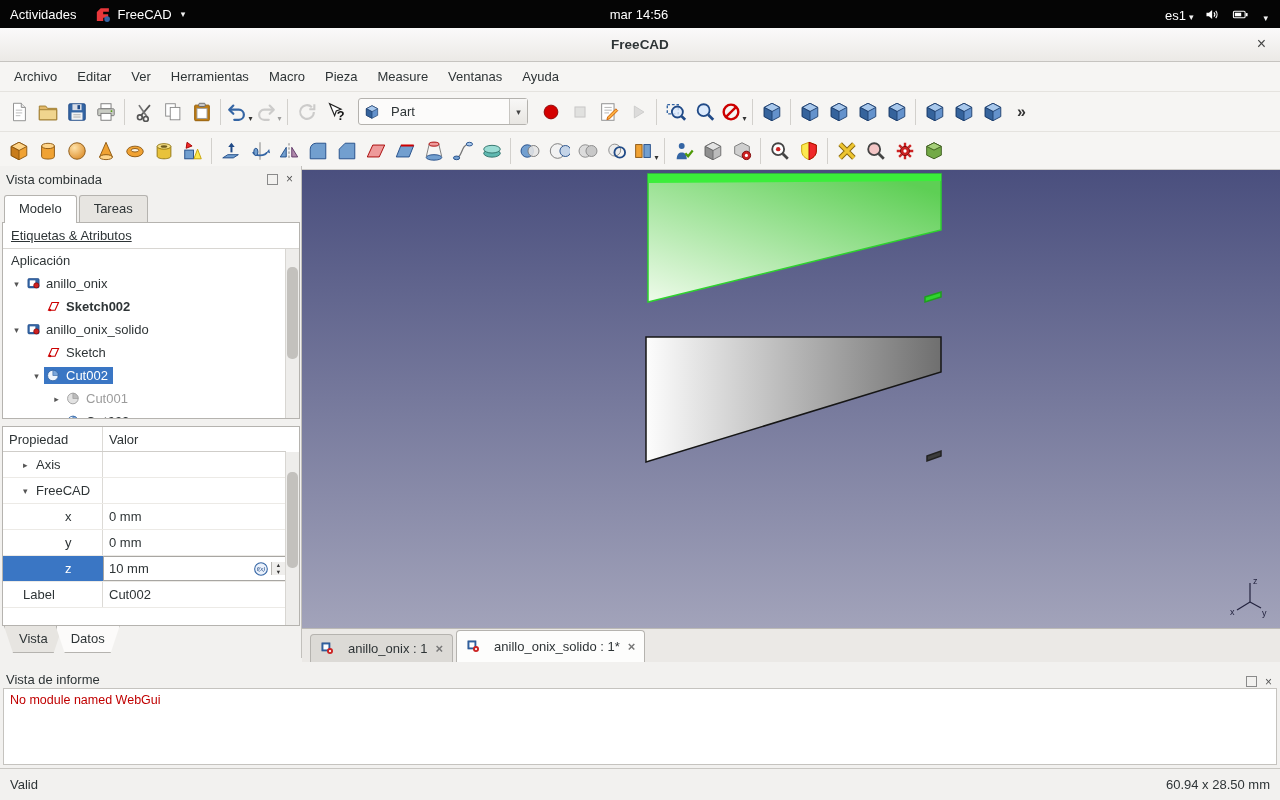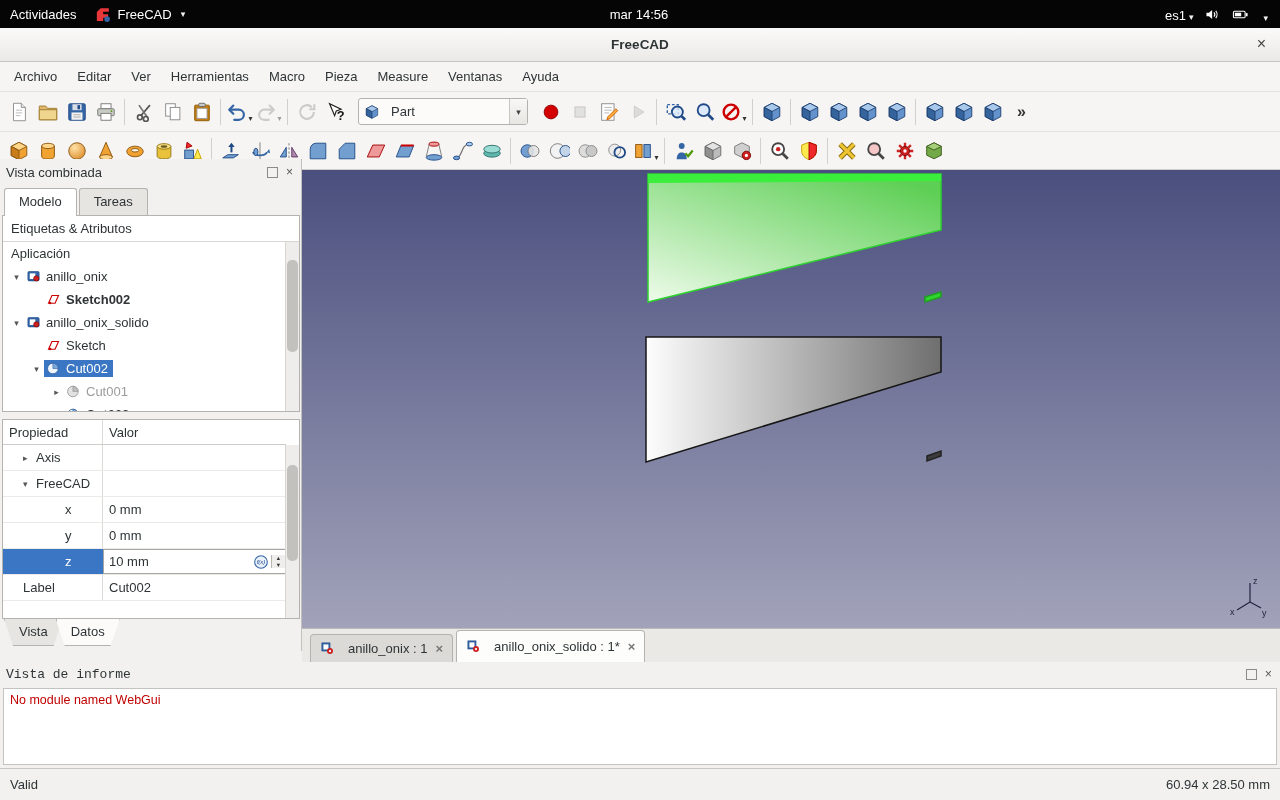--- a/index.html
+++ b/index.html
@@ -37,32 +37,32 @@
   .tbtn.text .ticon{font-size:16px;font-weight:bold;color:#333;}
   .dd{font-size:8px;color:#333;align-self:flex-end;padding-bottom:4px;}
   .tsep{width:1px;height:26px;background:#d2d0cc;margin:0 4px;flex:none;}
   .combo{display:flex;align-items:center;height:27px;border:1px solid #b4b2ae;border-radius:3px;
          background:#fcfbfa;margin:0 8px;width:170px;box-sizing:border-box;padding-left:5px;flex:none;}
   .combo .nicon svg{width:16px;height:16px;display:block;}
   .combo .lbl{flex:1;padding-left:6px;}
   .combo .cbtn{width:17px;height:25px;border-left:1px solid #c8c6c2;display:flex;align-items:center;
                justify-content:center;font-size:9px;color:#444;background:linear-gradient(#f8f7f6,#e8e6e2);}
   
-  #leftpanel{position:absolute;left:0;top:159px;width:302px;height:492px;background:#f2f1ef;
+  #leftpanel{position:absolute;left:0;top:166px;width:302px;height:492px;background:#f2f1ef;
              border-right:1px solid #c2c0bc;box-sizing:border-box;}
   .cv-title{height:26px;display:flex;align-items:center;padding:0 6px;}
   .cv-title .sp{flex:1;}
   .winbox{width:9px;height:9px;border:1px solid #8a8a8a;margin-right:8px;flex:none;}
   .winx{font-size:12px;color:#555;margin-right:2px;line-height:10px;}
   #cv-tabs{height:30px;display:flex;align-items:flex-end;padding-left:4px;position:relative;z-index:2;}
   .ptab{padding:5px 14px 6px;border:1px solid #b5b3af;border-bottom:none;border-radius:3px 3px 0 0;
         background:#e7e5e1;margin-right:2px;}
   .ptab.active{background:#fff;margin-bottom:-1px;padding-bottom:7px;}
   .cv-box{position:absolute;left:2px;width:298px;background:#fff;border:1px solid #b5b3af;box-sizing:border-box;}
-  #treebox{top:56px;height:197px;}
+  #treebox{top:56px;height:197px;text-decoration:underline;}
   #propsbox{top:260px;height:200px;}
   .tree-header{height:25px;line-height:25px;border-bottom:1px solid #d8d6d2;padding-left:8px;}
   #tree-rows{position:absolute;left:0;top:26px;right:13px;bottom:0;overflow:hidden;}
   .trow{height:23px;display:flex;align-items:center;white-space:nowrap;}
   .texp{width:15px;font-size:9px;color:#555;text-align:center;flex:none;}
   .twrap{display:flex;align-items:center;padding:1px 5px 1px 2px;}
   .twrap.selected{background:#3a76c4;color:#fff;}
   .twrap.dim{color:#9c9c9c;}
   .twrap.bold{font-weight:bold;}
   .nicon{display:flex;margin-right:5px;}
@@ -99,21 +99,21 @@
   
   #doctabs{position:absolute;left:302px;top:628px;width:978px;height:34px;box-sizing:border-box;
            background:#ebe9e6;border-top:1px solid #bcbab6;display:flex;align-items:flex-end;
            padding-left:8px;gap:3px;}
   .dtab{display:flex;align-items:center;gap:8px;height:27px;padding:0 9px;background:#dcdad6;
         border:1px solid #b5b3af;border-bottom:none;border-radius:4px 4px 0 0;white-space:nowrap;}
   .dtab.active{background:#fdfdfc;height:31px;}
   .dtab .x{color:#777;font-size:13px;font-weight:bold;}
   
   #report{position:absolute;left:0;top:662px;width:1280px;height:106px;background:#f2f1ef;}
-  .rep-title{height:25px;display:flex;align-items:center;padding:0 6px;font-family:Liberation Mono, monospace;}
+  .rep-title{height:25px;display:flex;align-items:flex-end;padding:0 6px;}
   .rep-title .sp{flex:1;}
   .rep-body{position:absolute;left:3px;right:3px;top:26px;bottom:3px;background:#fff;
             border:1px solid #c5c3bf;box-sizing:border-box;padding:4px 6px;font-size:12.5px;}
   .rep-msg{color:#c00000;}
   
   #statusbar{position:absolute;left:0;top:768px;width:1280px;height:32px;box-sizing:border-box;
              background:#f2f1ef;border-top:1px solid #c9c7c3;display:flex;align-items:center;padding:0 10px;}
   #statusbar .sp{flex:1;}
 </style>
 </head>

